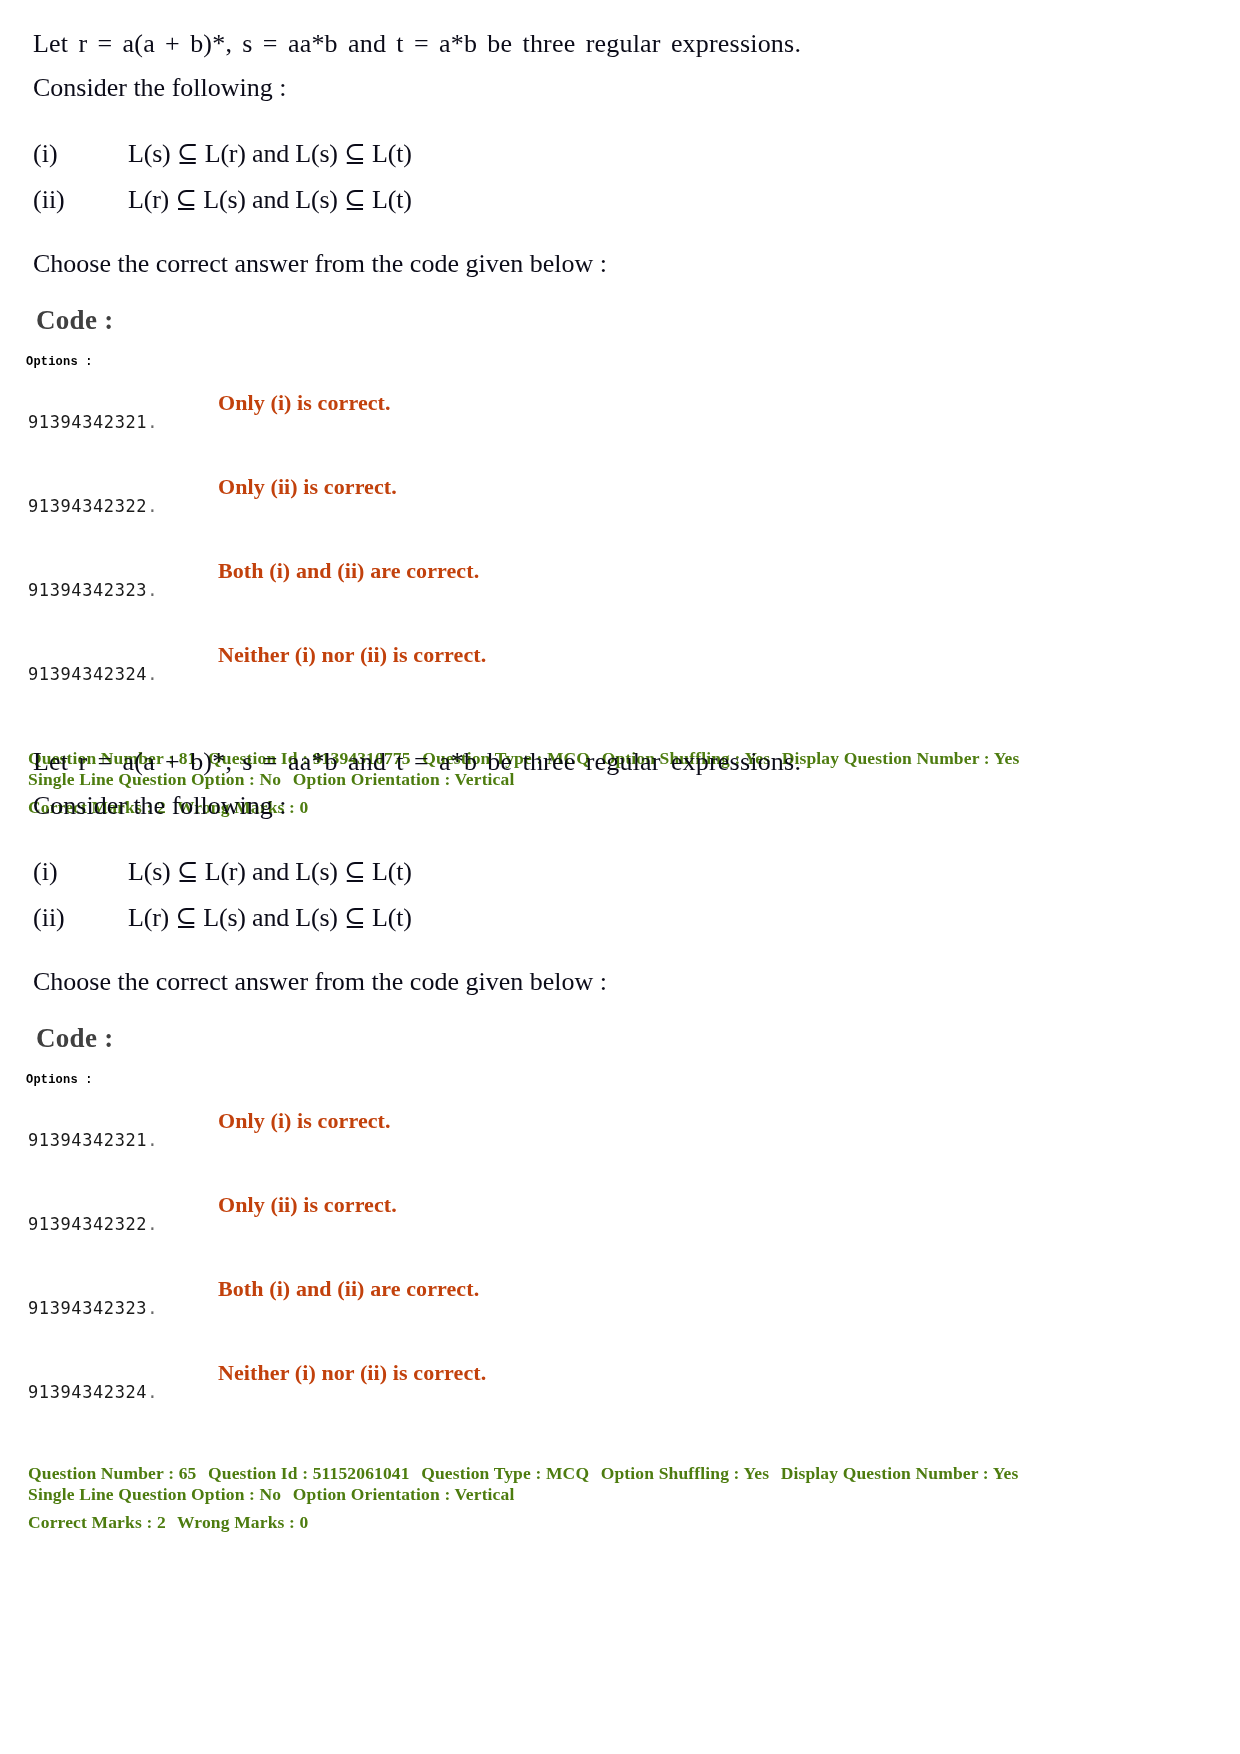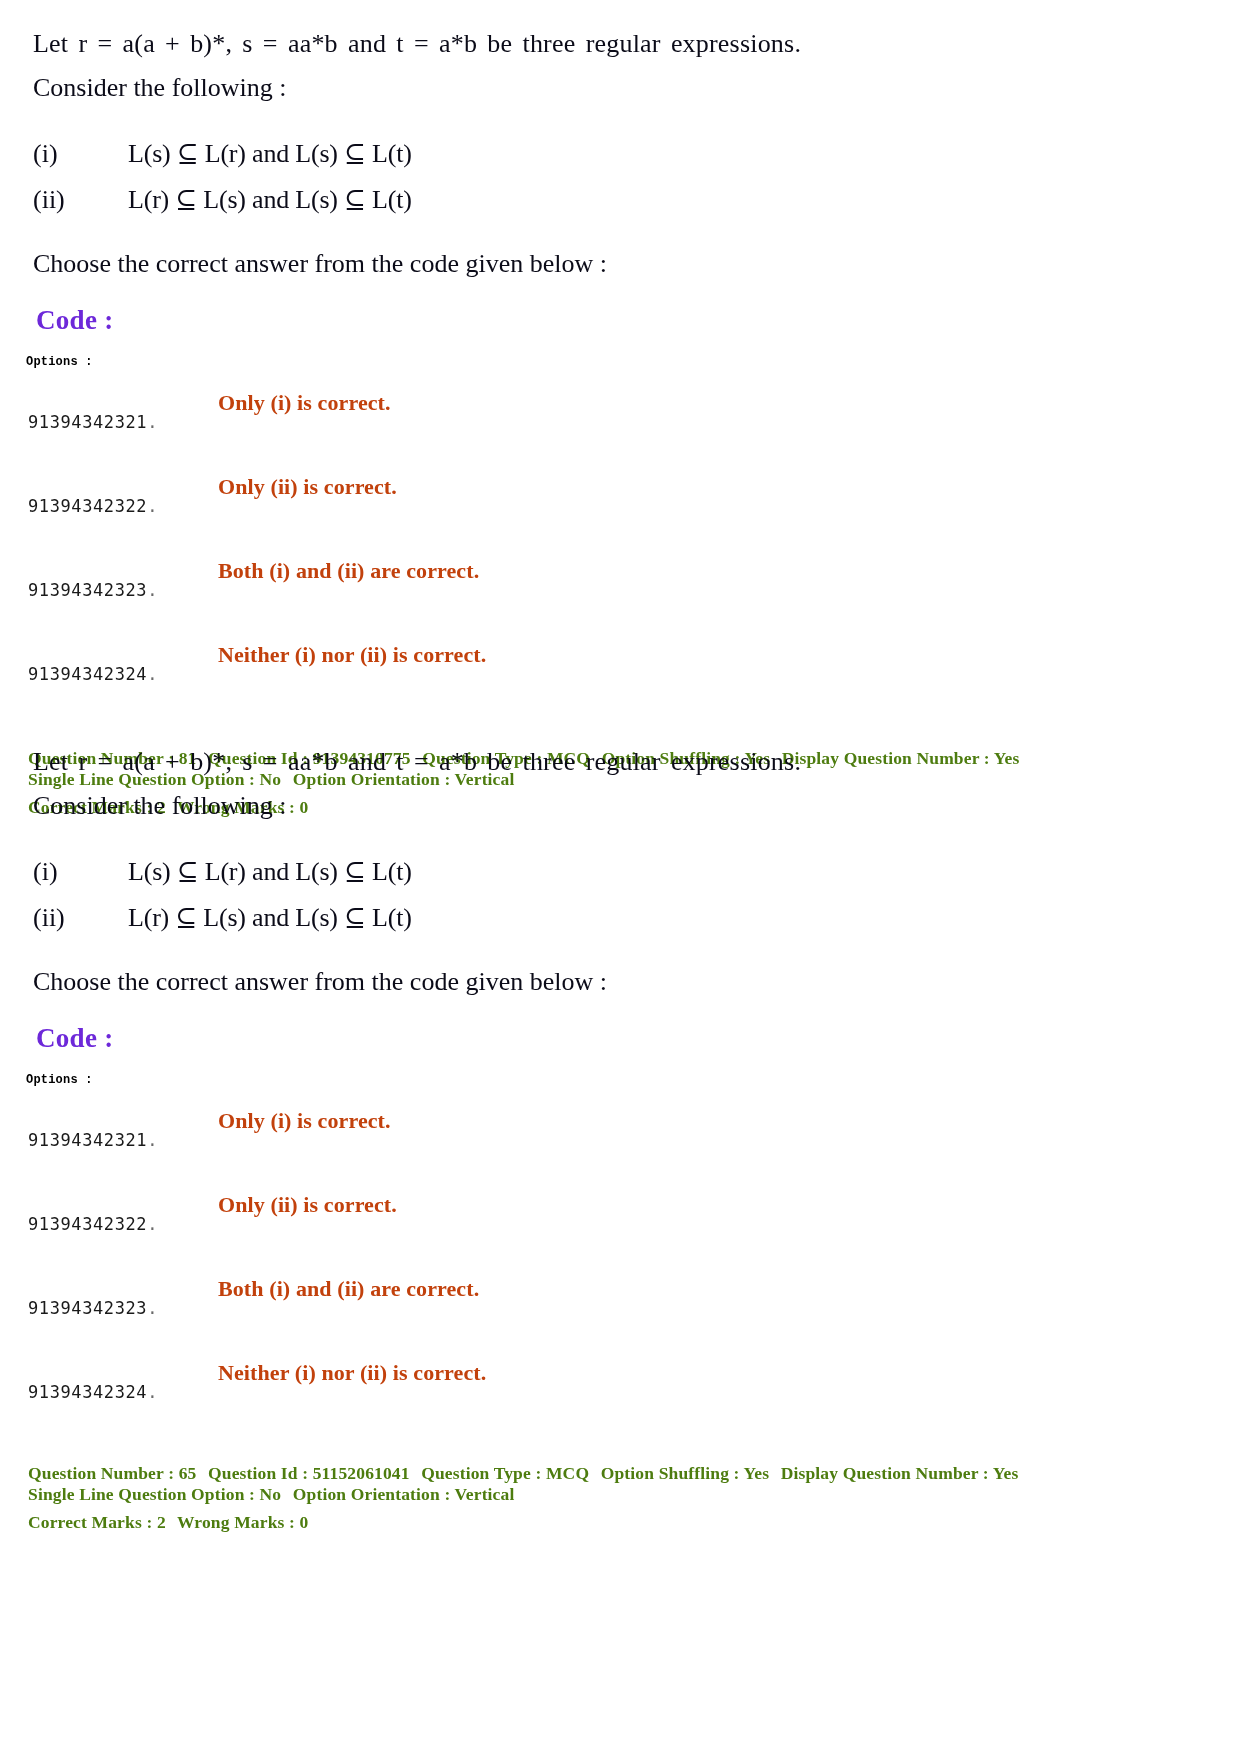--- a/index.html
+++ b/index.html
@@ -58,21 +58,21 @@
     flex: 0 0 95px;
   }
   .sub-body {
     letter-spacing: -0.2px;
   }
 
   .code-head {
     font-size: 27px;
     font-weight: bold;
     line-height: 40px;
-    color: #6d28d9;
+    color: #404040;
     letter-spacing: 0.3px;
   }
 
   .options-head {
     font-family: Liberation Mono, monospace;
     font-size: 12px;
     font-weight: bold;
     line-height: 24px;
     color: #000000;
     letter-spacing: 0.2px;

